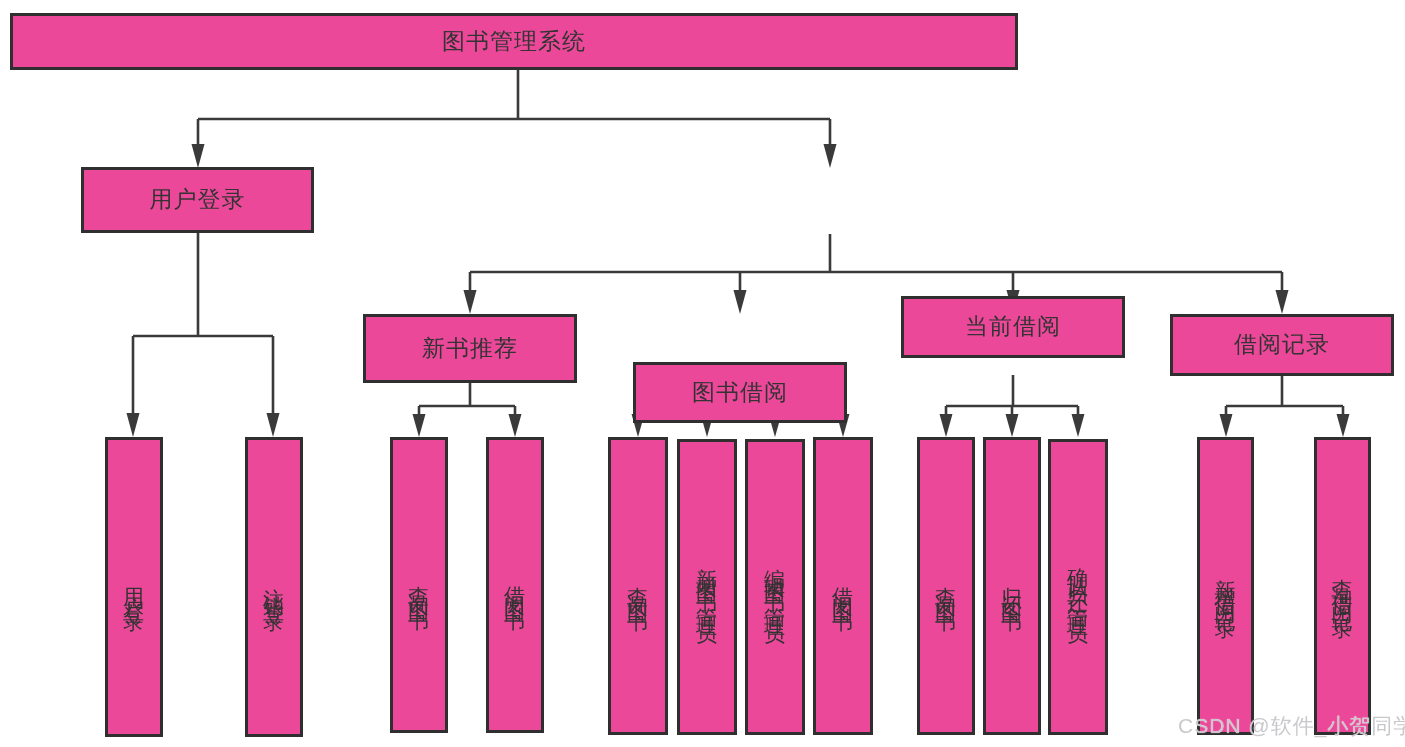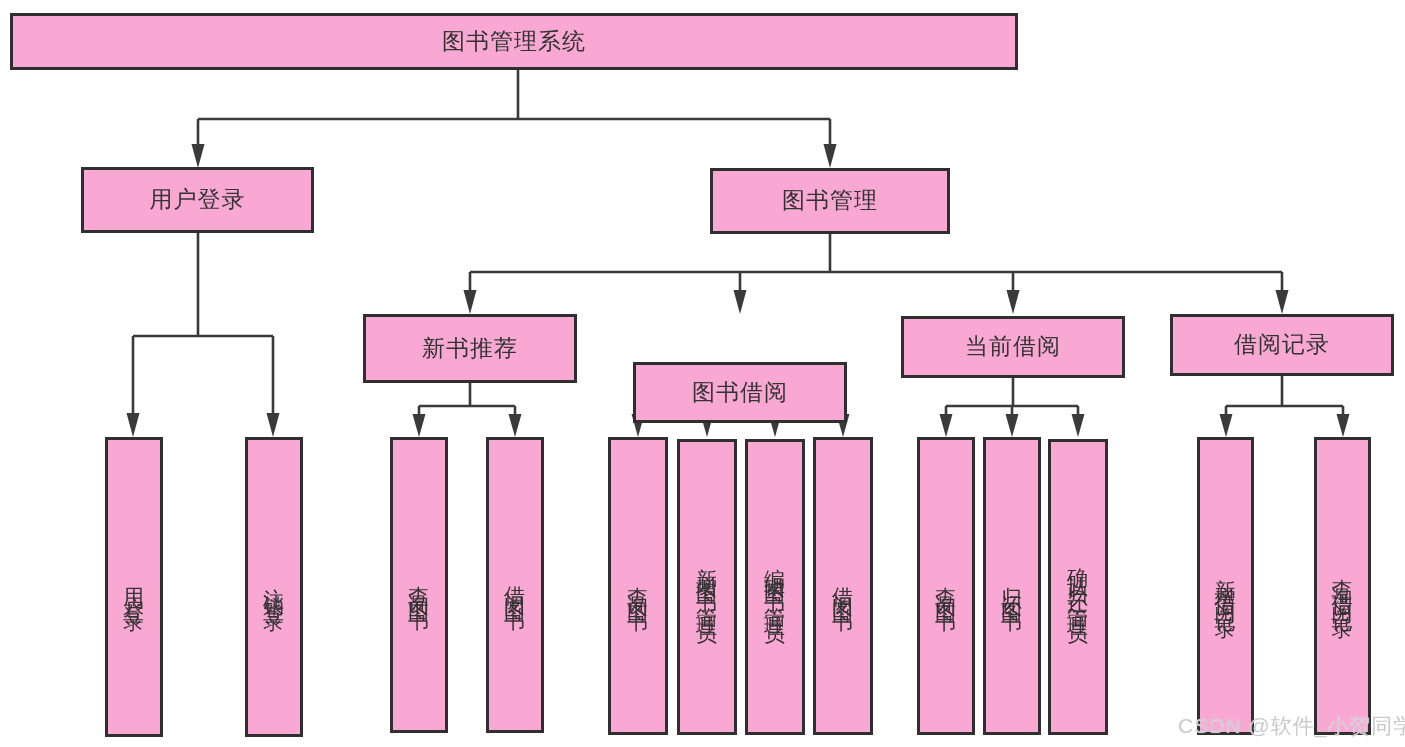--- a/index.html
+++ b/index.html
@@ -2,21 +2,21 @@
 <html><head>
 <meta charset="utf-8">
 <style>
   html,body { margin:0; padding:0; background:#ffffff; }
   .canvas {
     position:relative; width:1405px; height:747px; background:#ffffff;
     font-family:"Liberation Sans", sans-serif; color:#333333; overflow:hidden;
   }
   .connectors { position:absolute; left:0; top:0; width:1405px; height:747px; }
   .node {
-    position:absolute; box-sizing:border-box; background:#f9a8d4;
+    position:absolute; box-sizing:border-box; background:#ec4899;
     border:3px solid #2f2f2f; display:flex; align-items:center; justify-content:center;
     text-align:center;
   }
   .node .lbl { display:block; line-height:1.2; letter-spacing:1px; }
   .hnode { font-size:23px; }
   .leaf { font-size:21px; }
   .leaf .lbl {
     writing-mode:vertical-rl; text-orientation:mixed;
     letter-spacing:8px; line-height:1.0;
   }
@@ -71,31 +71,28 @@
     </g>
   </svg>
 
   <div class="node hnode" style="left:10px; top:13px; width:1008px; height:57px;">
     <span class="lbl">图书管理系统</span>
   </div>
 
   <div class="node hnode" style="left:81px; top:167px; width:233px; height:66px;">
     <span class="lbl">用户登录</span>
   </div>
-  <div class="node hnode" style="left:710px; top:168px; width:240px; height:66px;">
-    <span class="lbl">图书管理</span>
-  </div>
 
   <div class="node hnode" style="left:363px; top:314px; width:214px; height:69px;">
     <span class="lbl">新书推荐</span>
   </div>
   <div class="node hnode" style="left:633px; top:314px; width:214px; height:61px;margin-top:48px;">
     <span class="lbl">图书借阅</span>
   </div>
-  <div class="node hnode" style="left:901px; top:316px; width:224px; height:62px;text-align:center;">
+  <div class="node hnode" style="left:901px; top:296px; width:224px; height:62px;text-align:center;">
     <span class="lbl">当前借阅</span>
   </div>
   <div class="node hnode" style="left:1170px; top:314px; width:224px; height:62px;">
     <span class="lbl">借阅记录</span>
   </div>
 
   <div class="node leaf" style="left:105px; top:437px; width:58px; height:300px;">
     <span class="lbl">用户登录</span>
   </div>
   <div class="node leaf" style="left:245px; top:437px; width:58px; height:300px;">

